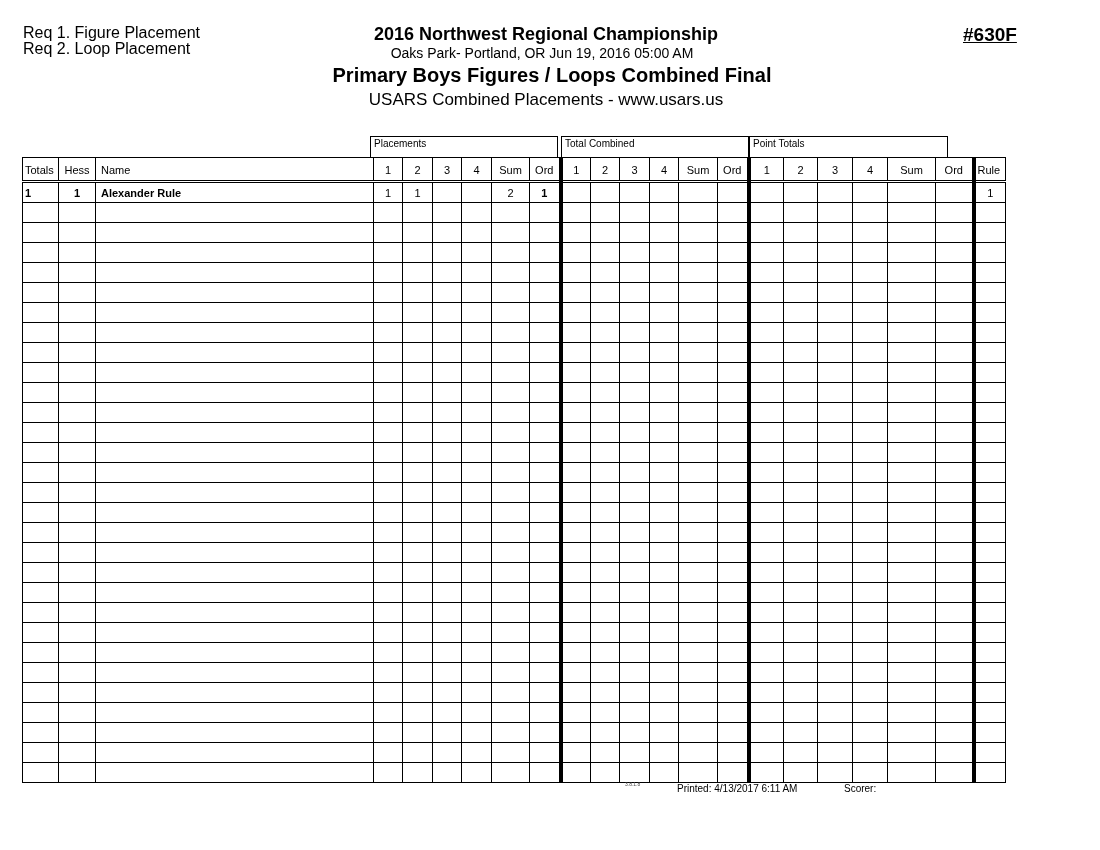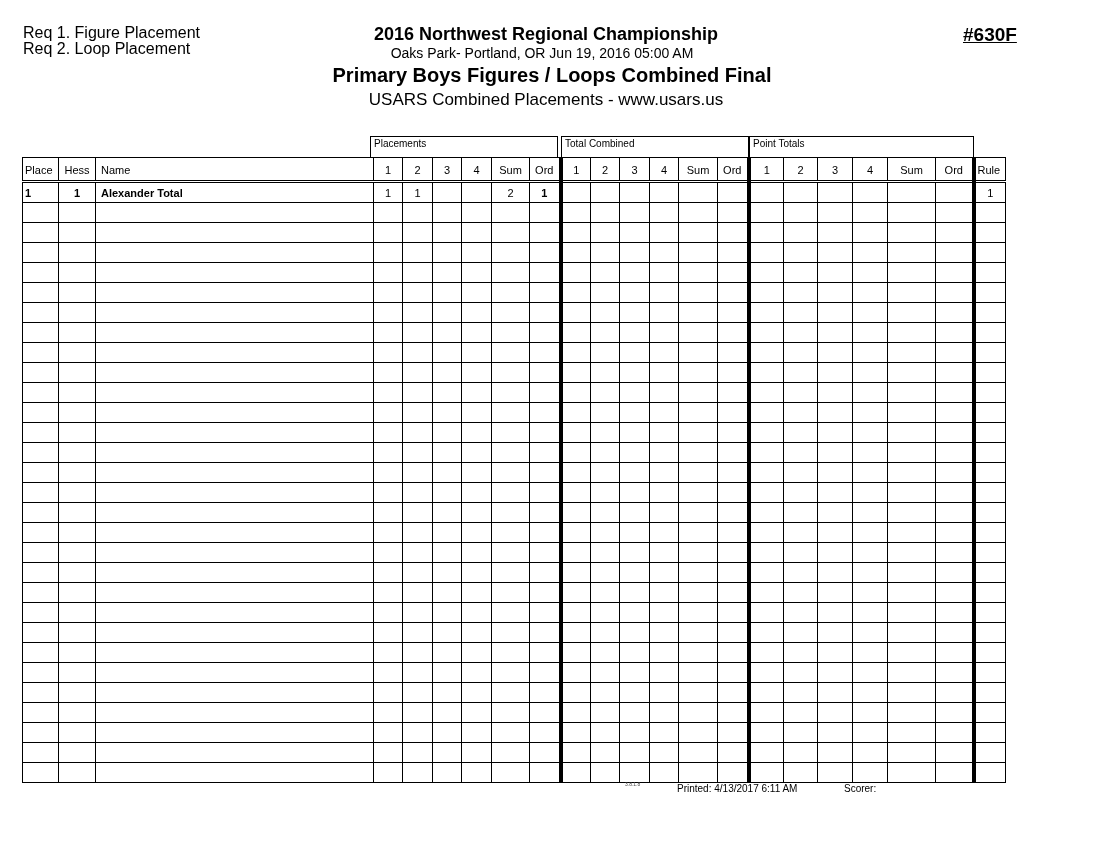--- a/index.html
+++ b/index.html
@@ -31,21 +31,21 @@
 <div class="abs req" style="top:42px">Req  2.  Loop Placement</div>
 
 <div class="abs center t1">2016 Northwest Regional Championship</div>
 <div class="abs center t2">Oaks Park- Portland, OR  Jun 19, 2016  05:00 AM</div>
 <div class="abs center t3">Primary Boys Figures / Loops Combined Final</div>
 <div class="abs center t4">USARS Combined Placements - www.usars.us</div>
 <div class="abs code">#630F</div>
 
 <div class="grp" style="left:370px; width:188px;">Placements</div>
 <div class="grp" style="left:561px; width:188px;">Total Combined</div>
-<div class="grp" style="left:749px; width:225px;">Point Totals</div>
+<div class="grp" style="left:749px; width:199px;">Point Totals</div>
 
 <table class="grid">
   <colgroup>
     <col style="width:36px">
       <col style="width:37px">
       <col style="width:278px">
     <col style="width:29px">
       <col style="width:30px">
       <col style="width:29px">
       <col style="width:30px">
@@ -60,21 +60,21 @@
     <col style="width:35px">
       <col style="width:34px">
       <col style="width:35px">
       <col style="width:35px">
       <col style="width:48px">
       <col style="width:38px">
     <col style="width:32px">
   </colgroup>
   <tbody id="tbody">
     <tr class="hdr">
-      <td class="left">Place</td>
+      <td class="left">Totals</td>
       <td>Hess</td>
       <td class="name">Name</td>
       <td>1</td>
       <td>2</td>
       <td>3</td>
       <td>4</td>
       <td>Sum</td>
       <td>Ord</td>
       <td class="thick">1</td>
       <td>2</td>
@@ -86,21 +86,21 @@
       <td>2</td>
       <td>3</td>
       <td>4</td>
       <td>Sum</td>
       <td>Ord</td>
       <td class="thick left">Rule</td>
     </tr>
     <tr class="data">
       <td class="left b">1</td>
       <td class="b">1</td>
-      <td class="name b">Alexander Total</td>
+      <td class="name b">Alexander Rule</td>
       <td>1</td>
       <td>1</td>
       <td></td>
       <td></td>
       <td>2</td>
       <td class="b">1</td>
       <td class="thick"></td>
       <td></td>
       <td></td>
       <td></td>

